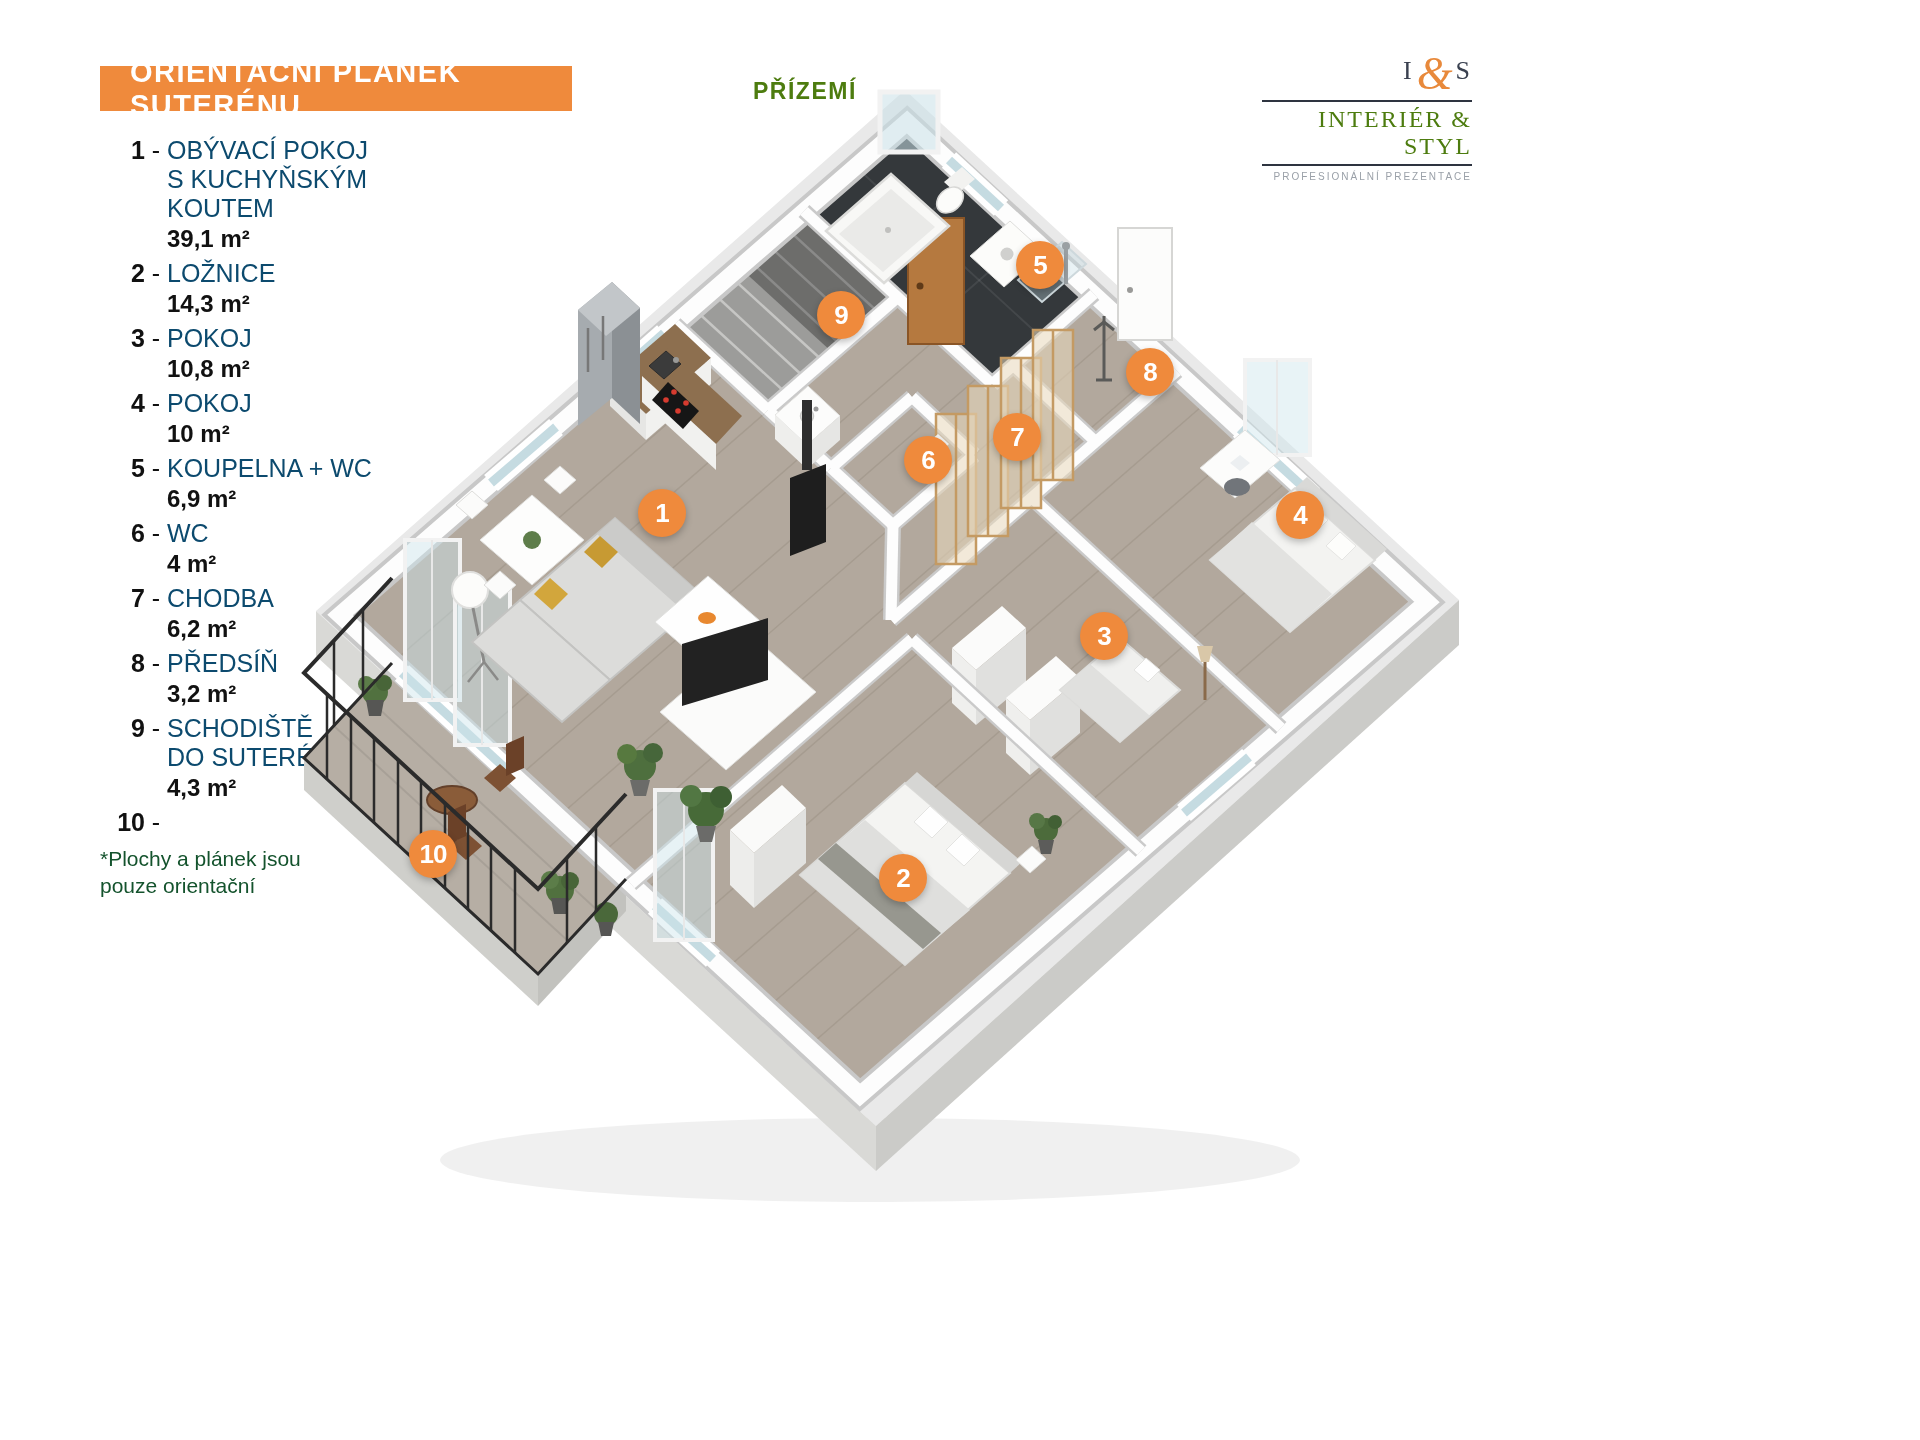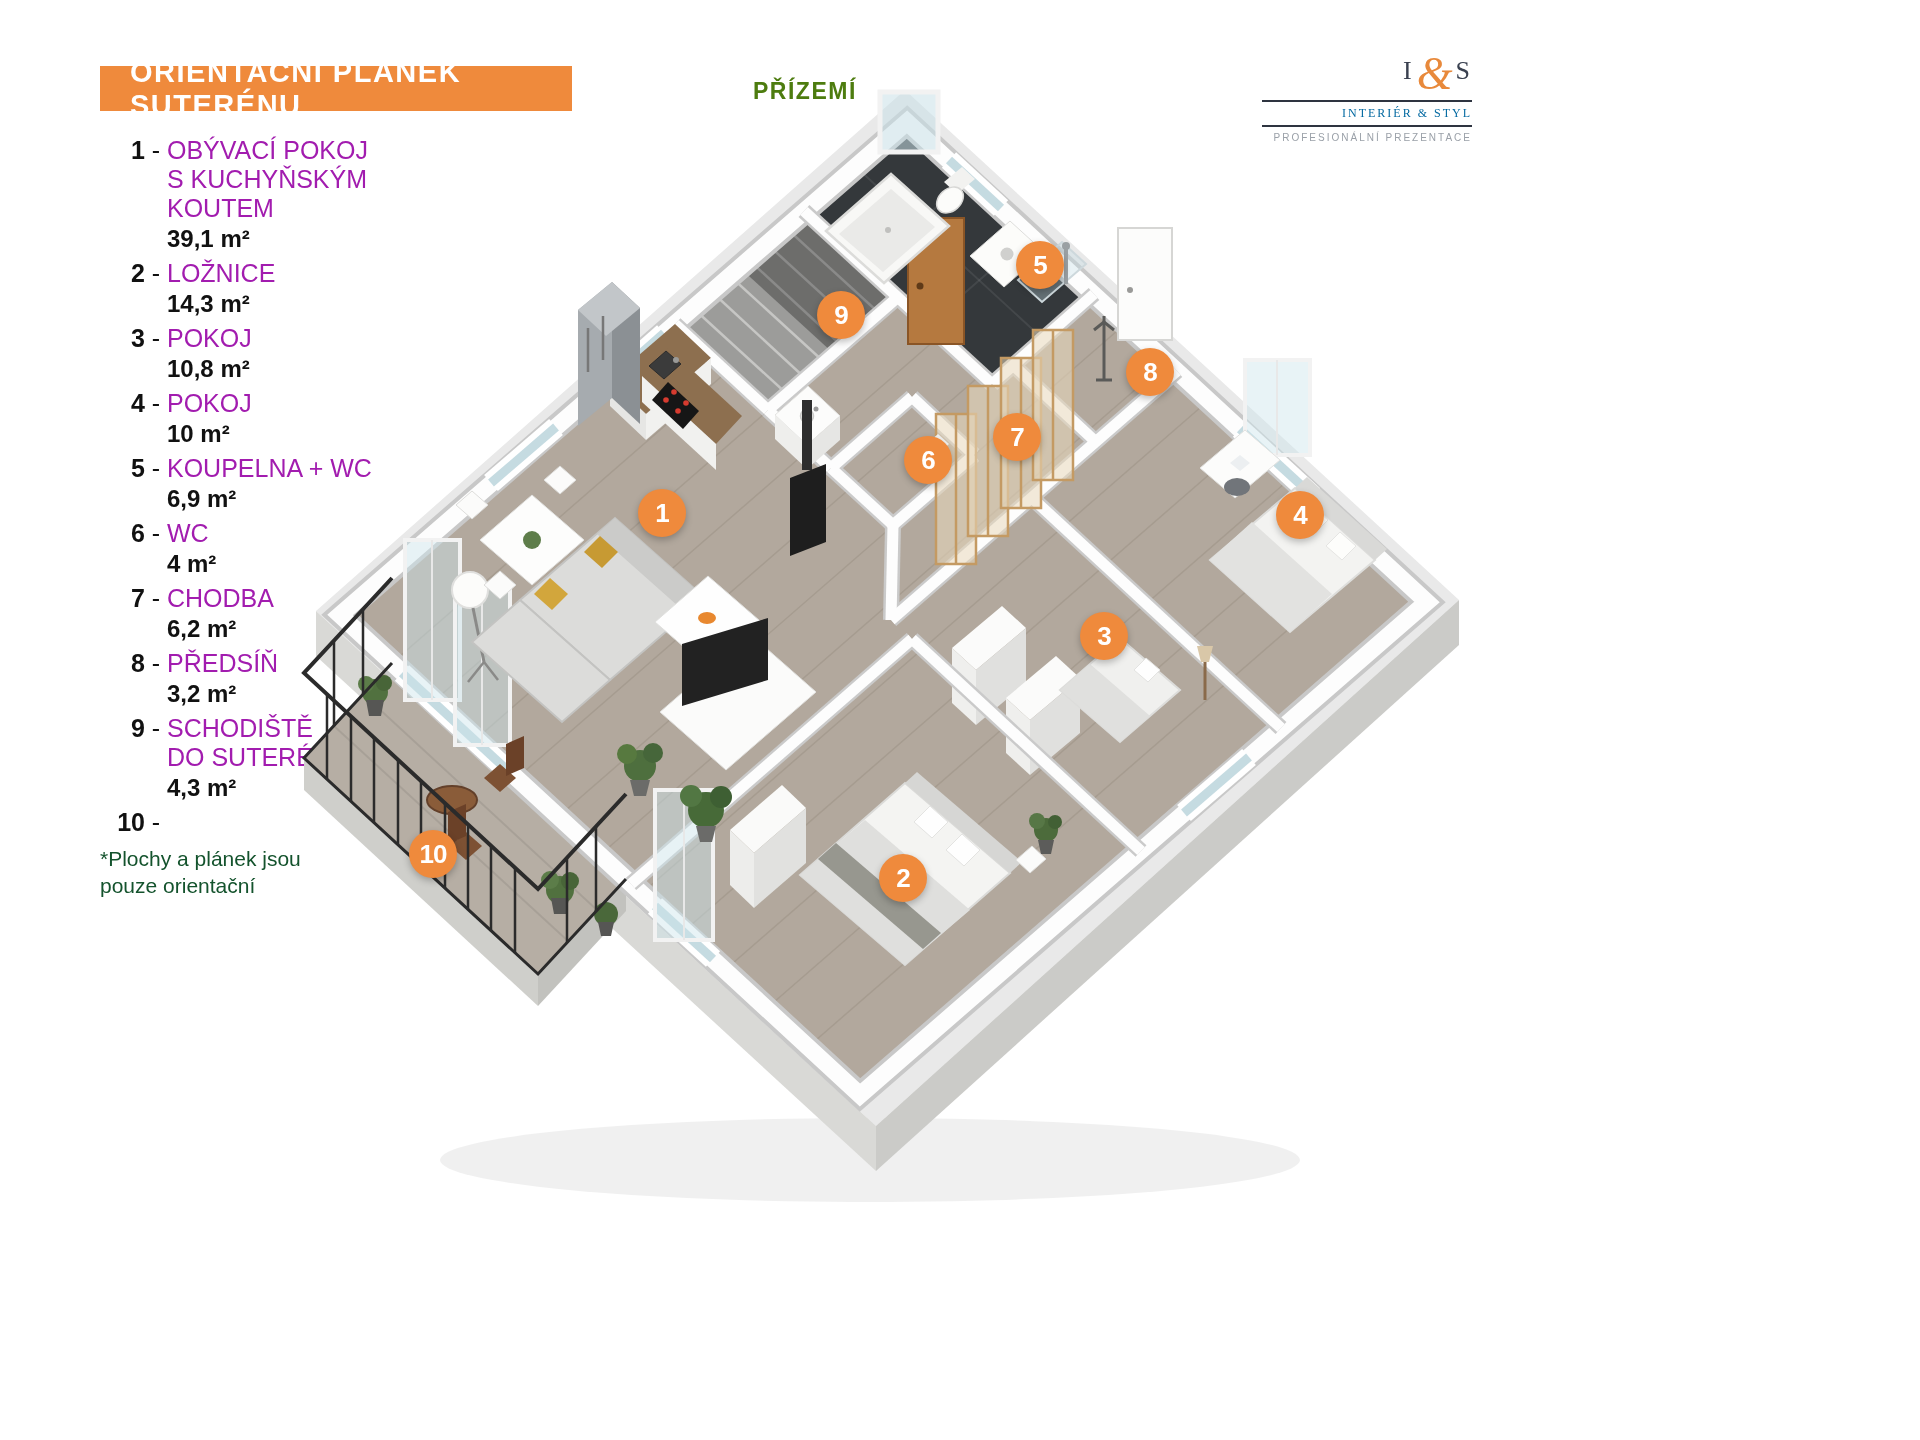--- a/index.html
+++ b/index.html
@@ -10,28 +10,28 @@
   .title-bar{
     position:absolute;left:100px;top:66px;width:472px;height:45px;
     background:#EF8A3C;color:#ffffff;display:flex;align-items:center;
     padding-left:30px;box-sizing:border-box;font-size:29px;font-weight:600;letter-spacing:1.5px;
   }
   .floor-label{position:absolute;left:753px;top:78px;font-size:23px;font-weight:600;color:#4d7c0f;letter-spacing:1.5px;text-align:right;}
   .logo{position:absolute;left:1262px;top:48px;width:210px;text-align:right;}
   .logo-mono{font-family:"Liberation Serif", serif;color:#3a4150;line-height:44px;height:50px;}
   .mono-side{font-size:26px;letter-spacing:2px;vertical-align:middle;}
   .mono-amp{font-size:46px;color:#E8893B;font-style:italic;margin:0 3px;vertical-align:middle;position:relative;top:3px;}
-  .logo-name{font-family:"Liberation Serif", serif;font-size:12px;letter-spacing:2px;color:#0369a1;
+  .logo-name{font-family:"Liberation Serif", serif;font-size:24px;letter-spacing:2px;color:#4d7c0f;
     border-top:2px solid #2e3440;border-bottom:2px solid #2e3440;padding:4px 0;margin-top:2px;}
   .logo-tagline{font-size:10px;letter-spacing:2px;color:#9aa0a8;margin-top:5px;}
   .legend{position:absolute;left:100px;top:136px;width:380px;}
   .legend-item{display:grid;grid-template-columns:45px 22px 1fr;margin-bottom:3px;}
   .legend-num{font-weight:700;font-size:25px;text-align:right;line-height:29px;color:#111;}
   .legend-sep{font-size:25px;text-align:center;line-height:29px;color:#111;}
-  .legend-name{font-size:25px;line-height:29px;color:#a21caf;white-space:pre-line;}
+  .legend-name{font-size:25px;line-height:29px;color:#0c4a6e;white-space:pre-line;}
   .legend-area{font-size:24px;font-weight:700;line-height:27px;margin:2px 0 4px 0;color:#111;}
   .footnote{position:absolute;left:100px;top:845px;font-size:21px;line-height:27px;color:#14532d;white-space:pre-line;}
   .plan-svg{position:absolute;left:0;top:0;width:1920px;height:1440px;}
   .marker{
     position:absolute;width:48px;height:48px;border-radius:50%;background:#EF8A3C;
     color:#fff;font-size:26px;font-weight:700;display:flex;align-items:center;justify-content:center;
     box-shadow:0 3px 7px rgba(0,0,0,0.25);letter-spacing:-1px;
   }
 </style>
 </head>

